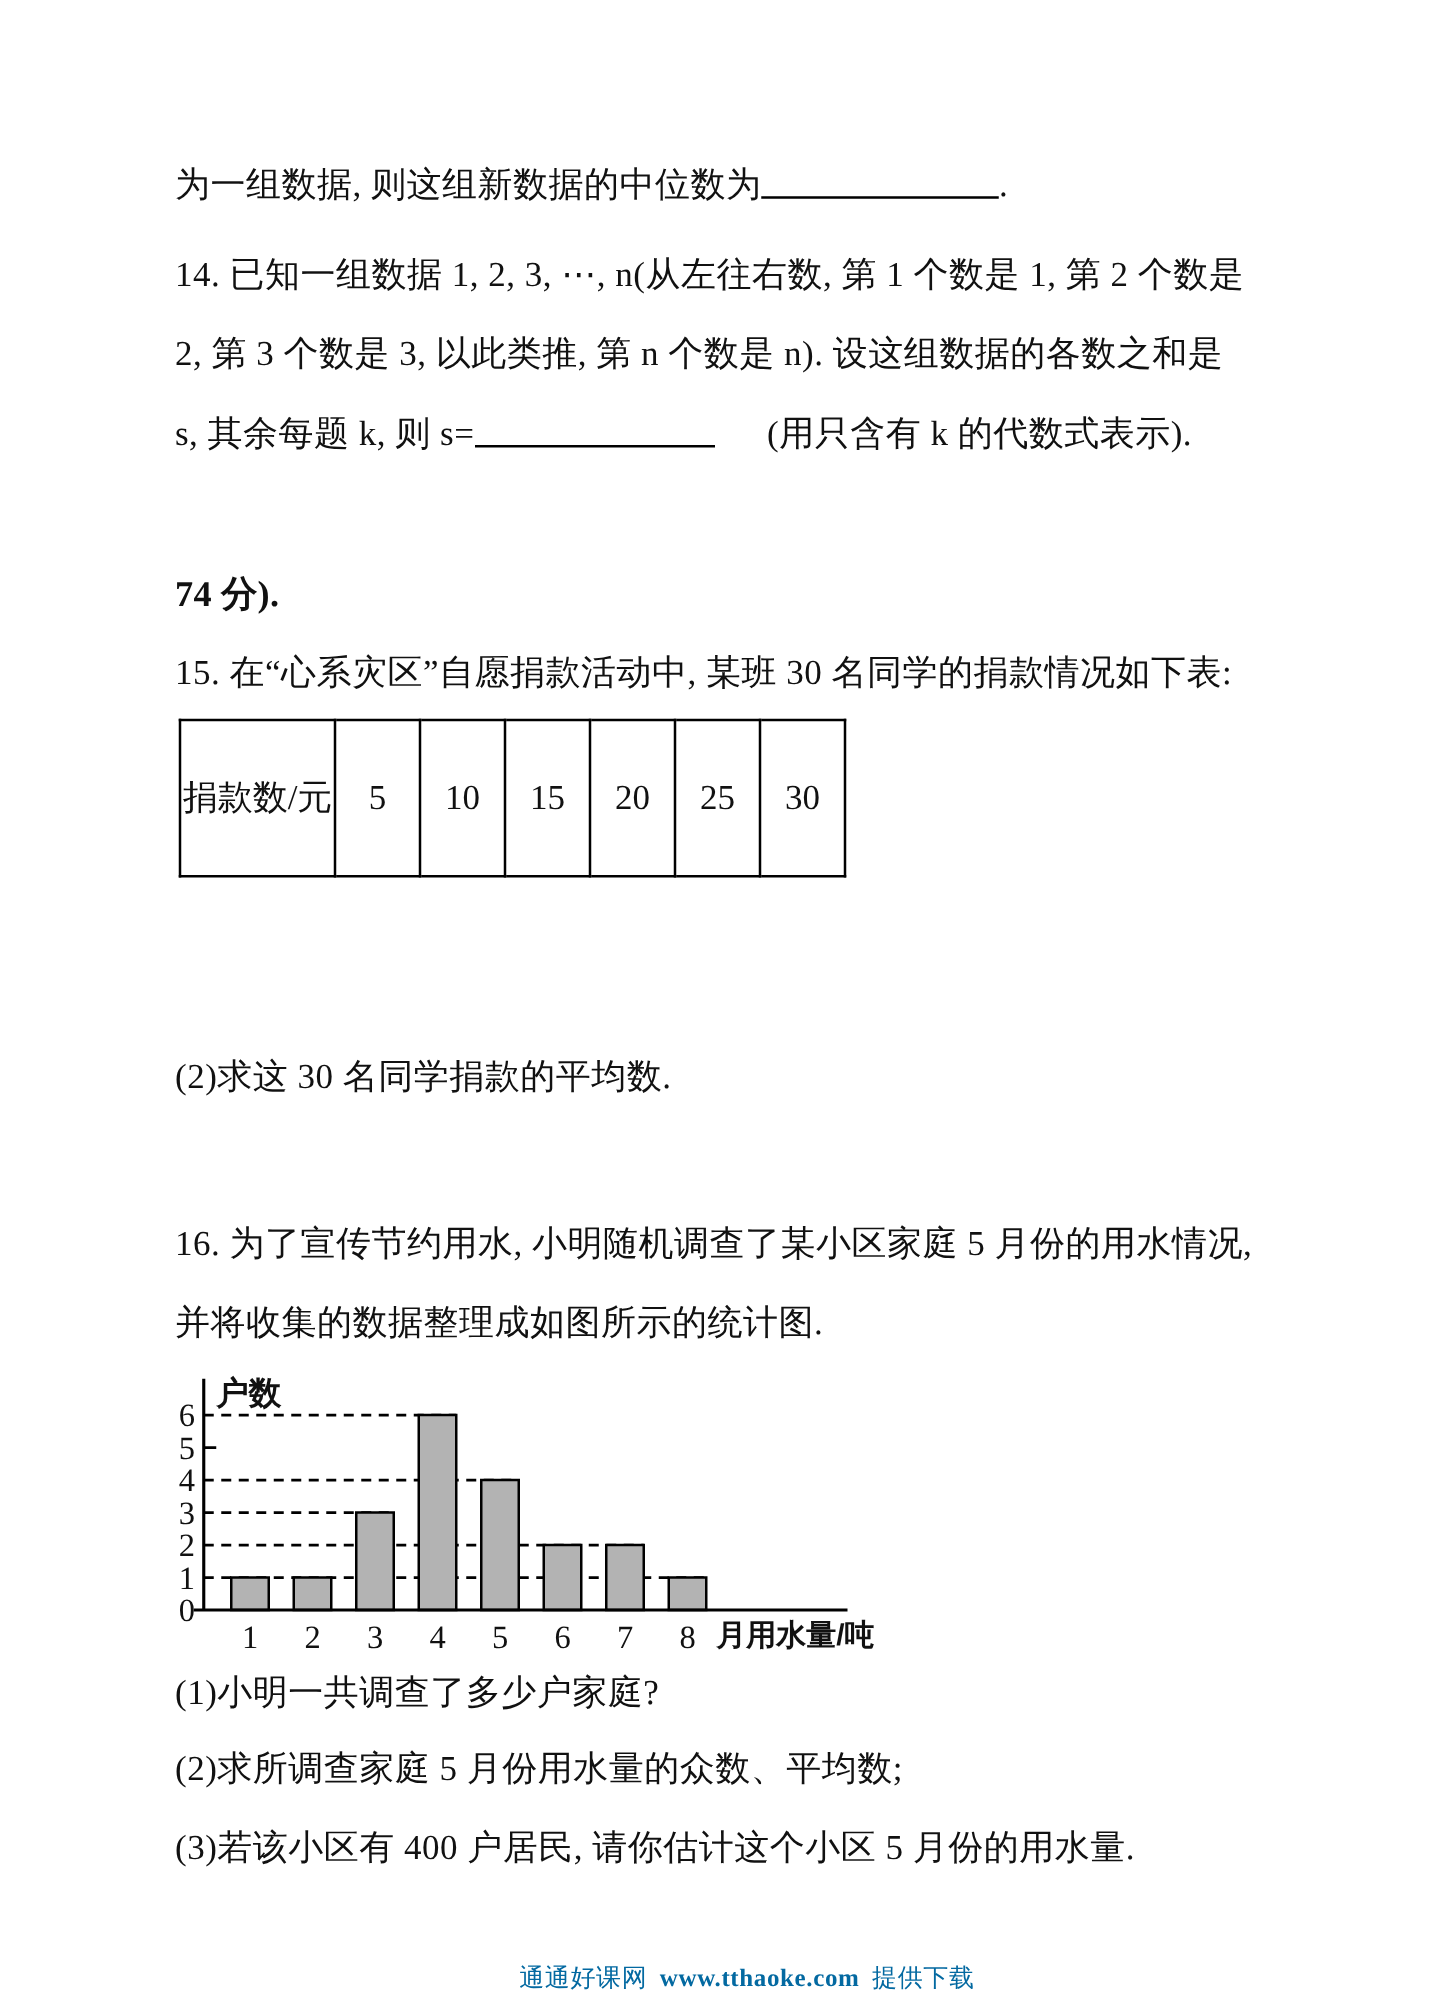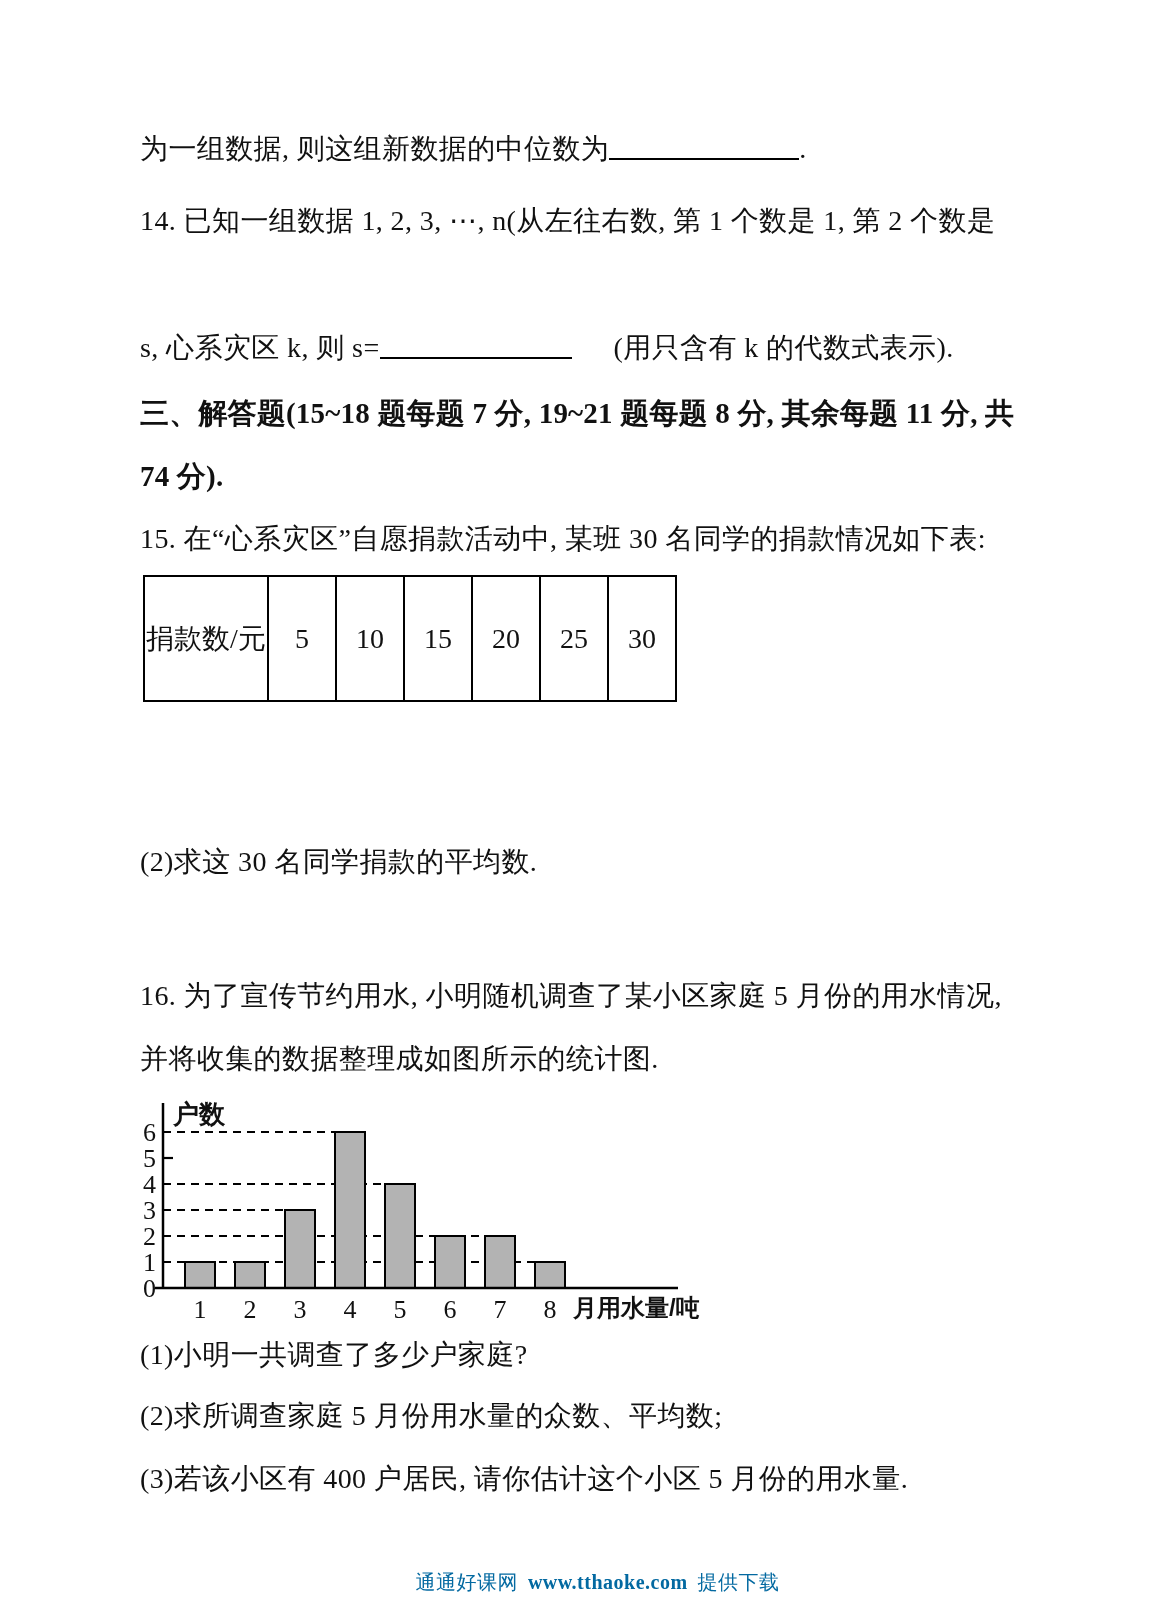--- a/index.html
+++ b/index.html
@@ -83,25 +83,25 @@
 </head>
 <body>
 
 <div class="page">
 
   <div class="line" style="top:131px">
     <span>为一组数据, 则这组新数据的中位数为</span><span class="blank w190"></span><span>.</span>
   </div>
 
   <div class="line" style="top:203px">14. 已知一组数据 1, 2, 3, ⋯, n(从左往右数, 第 1 个数是 1, 第 2 个数是</div>
+  <div class="line" style="top:266px">2, 第 3 个数是 3, 以此类推, 第 n 个数是 n). 设这组数据的各数之和是</div>
   <div class="line" style="top:330px">
-    <span>s, 心系灾区 k, 则 s=</span><span class="blank w192"></span><span>(用只含有 k 的代数式表示).</span>
+    <span>s, 其余每题 k, 则 s=</span><span class="blank w192"></span><span>(用只含有 k 的代数式表示).</span>
   </div>
 
-  <div class="line bold-line" style="top:395px">三、解答题(15~18 题每题 7 分, 19~21 题每题 8 分, 其余每题 11 分, 共</div>
   <div class="line bold-line" style="top:458px">74 分).</div>
 
   <div class="line" style="top:521px">15. 在“心系灾区”自愿捐款活动中, 某班 30 名同学的捐款情况如下表:</div>
 
   <table class="donation">
     <tbody>
         <tr class="r1">
       <td class="label-col">捐款数/元</td>
       <td class="num-col">5</td>
       <td class="num-col">10</td>

